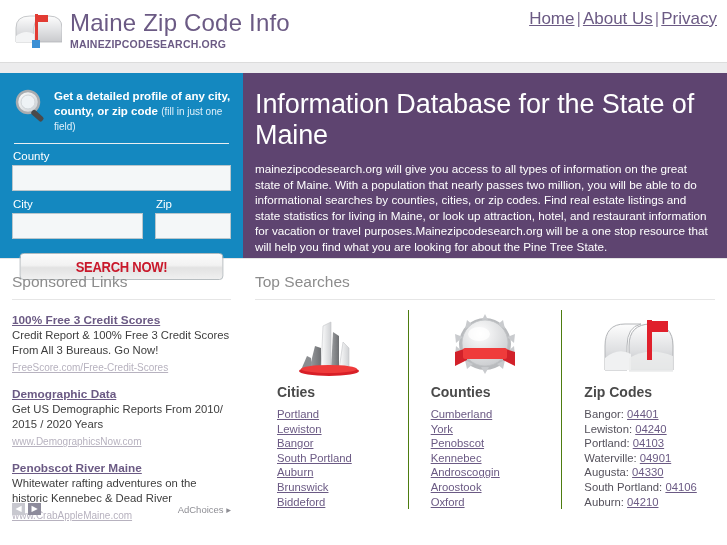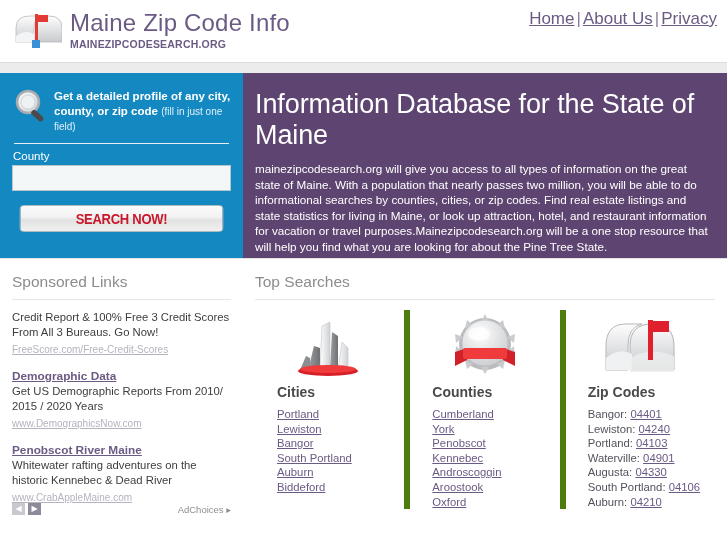--- a/index.html
+++ b/index.html
@@ -256,21 +256,21 @@
   }
   .cols {
     display: flex;
     margin-top: 0;
   }
   .col {
     flex: 1 1 0;
     padding: 0 10px;
     box-sizing: border-box;
   }
-  .col + .col { border-left: 6px solid #4d7c0f; }
+  .col + .col { border-left: 1px solid #4d7c0f; }
   .col-icon {
     height: 70px;
     display: flex;
     align-items: flex-end;
     justify-content: center;
     margin-bottom: 4px;
   }
   .col-title {
     font-size: 14px;
     font-weight: bold;
@@ -349,37 +349,48 @@
       <div class="search-head-text">
         <span>Get a detailed profile of any city, county, or zip code</span>
         <span class="light">(fill in just one field)</span>
       </div>
     </div>
     <div class="sp-divider"></div>
 
     <div class="field-label">County</div>
     <input class="txtfield" type="text" value="" style="">
 
+    <div class="row2">
+      <div class="col-city">
+        <div class="field-label">City</div>
+        <input class="txtfield" type="text" value="" style="">
+      </div>
+      <div class="col-zip">
+        <div class="field-label">Zip</div>
+        <input class="txtfield" type="text" value="" style="">
+      </div>
+    </div>
 
     <button class="search-btn">SEARCH NOW!</button>
   </div>
 
   <div class="hero-right">
     <h1 class="hero-title">Information Database for the State of Maine</h1>
     <p class="hero-body">mainezipcodesearch.org will give you access to all types of information on the great state of Maine. With a population that nearly passes two million, you will be able to do informational searches by counties, cities, or zip codes. Find real estate listings and state statistics for living in Maine, or look up attraction, hotel, and restaurant information for vacation or travel purposes.Mainezipcodesearch.org will be a one stop resource that will help you find what you are looking for about the Pine Tree State.</p>
   </div>
 </div>
 
 <div class="lower">
 
   <div class="sponsored">
     <h2 class="sec-title">Sponsored Links</h2>
     <div class="sec-rule"></div>
 
     <div class="ad">
+      <a class="ad-title" href="#">100% Free 3 Credit Scores</a>
       <div class="ad-desc">Credit Report &amp; 100% Free 3 Credit Scores From All 3 Bureaus. Go Now!</div>
       <a class="ad-url" href="#">FreeScore.com/Free-Credit-Scores</a>
     </div>
 
     <div class="ad">
       <a class="ad-title" href="#">Demographic Data</a>
       <div class="ad-desc">Get US Demographic Reports From 2010/ 2015 / 2020 Years</div>
       <a class="ad-url" href="#">www.DemographicsNow.com</a>
     </div>
 
@@ -429,20 +440,21 @@
             <ellipse cx="40" cy="57" rx="28" ry="4" fill="#ef3b3b"></ellipse>
           </svg>
         </div>
         <div class="col-title">Cities</div>
         <ul>
           <li><a href="#">Portland</a></li>
           <li><a href="#">Lewiston</a></li>
           <li><a href="#">Bangor</a></li>
           <li><a href="#">South Portland</a></li>
           <li><a href="#">Auburn</a></li>
+          <li><a href="#">Brunswick</a></li>
           <li><a href="#">Biddeford</a></li>
         </ul>
       </div>
 
       <div class="col">
         <div class="col-icon">
           <svg width="84" height="68" viewBox="0 0 84 68">
             <defs>
               <radialGradient id="seal" cx="0.4" cy="0.3" r="0.8">
                 <stop offset="0" stop-color="#ffffff"></stop>

